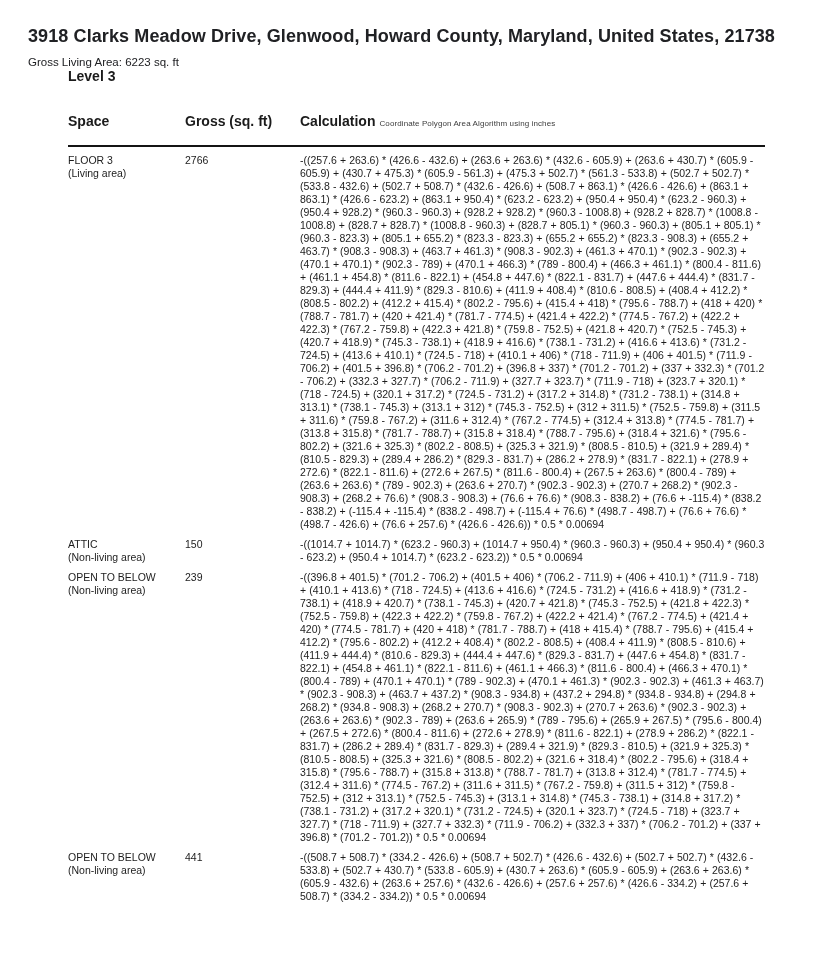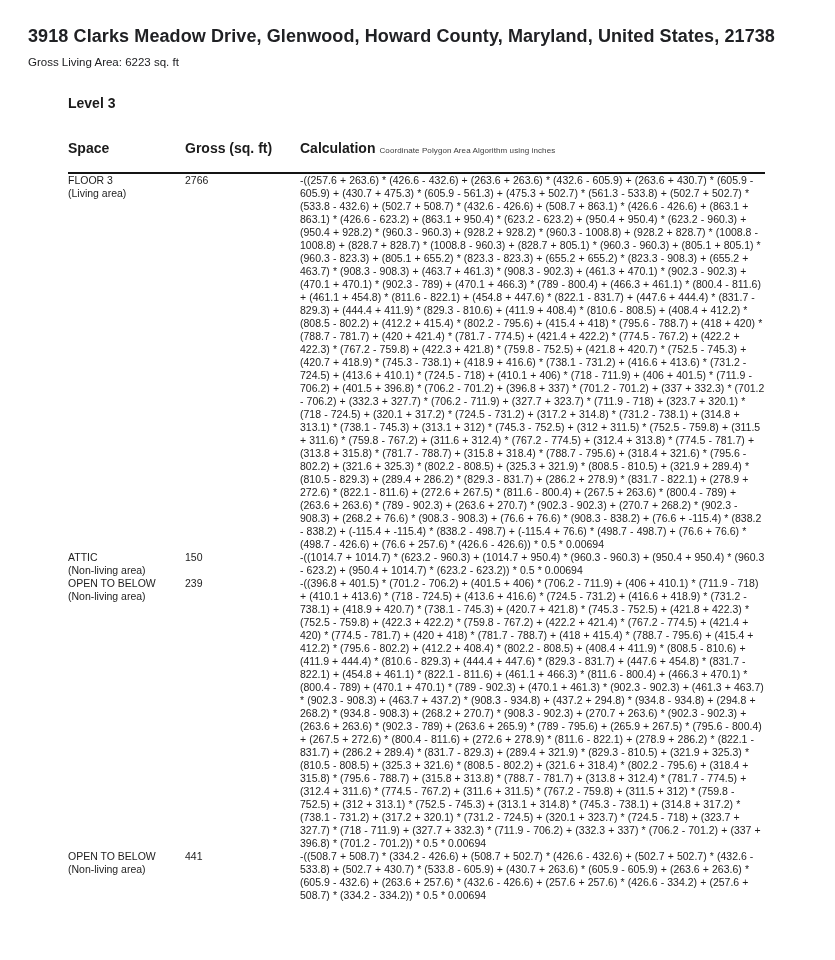--- a/index.html
+++ b/index.html
@@ -17,41 +17,42 @@
     font-size: 18px; font-weight: 700; color: #202124;
     letter-spacing: 0.1px;
   }
   .doc-subtitle {
     margin-top: 9px; font-size: 11.5px; font-weight: 400; color: #202124;
   }
 
   .content { margin: 0 70px 0 68px; width: 697px; }
 
   .level-heading {
-    margin-top: 27px; font-size: 14px; font-weight: 700; color: #1b1b1b;
+    font-size: 14px; font-weight: 700; color: #1b1b1b;
   }
 
   .area-table { margin-top: 29px; }
 
   .thead {
     display: grid;
     grid-template-columns: 117px 115px 1fr;
     align-items: baseline;
     border-bottom: 2.5px solid #141414;
     padding-bottom: 16px;
   }
   .th { font-size: 14px; font-weight: 700; color: #1b1b1b; }
   .th-note {
     font-size: 8px; font-weight: 400; color: #3c3c3c; margin-left: 4px;
     letter-spacing: 0.1px;
   }
 
   .trow {
     display: grid;
     grid-template-columns: 117px 115px 1fr;
+    padding-top: 7px;
     align-items: start;
   }
   .cell-space { font-size: 10.5px; line-height: 13px; color: #1c1c1c; padding-right: 6px; }
   .cell-area  { font-size: 10.5px; line-height: 13px; color: #1c1c1c; }
   .cell-calc  {
     font-size: 10.5px; line-height: 13px; color: #1c1c1c;
     word-spacing: 0.2px;
   }
 </style>
 </head>

